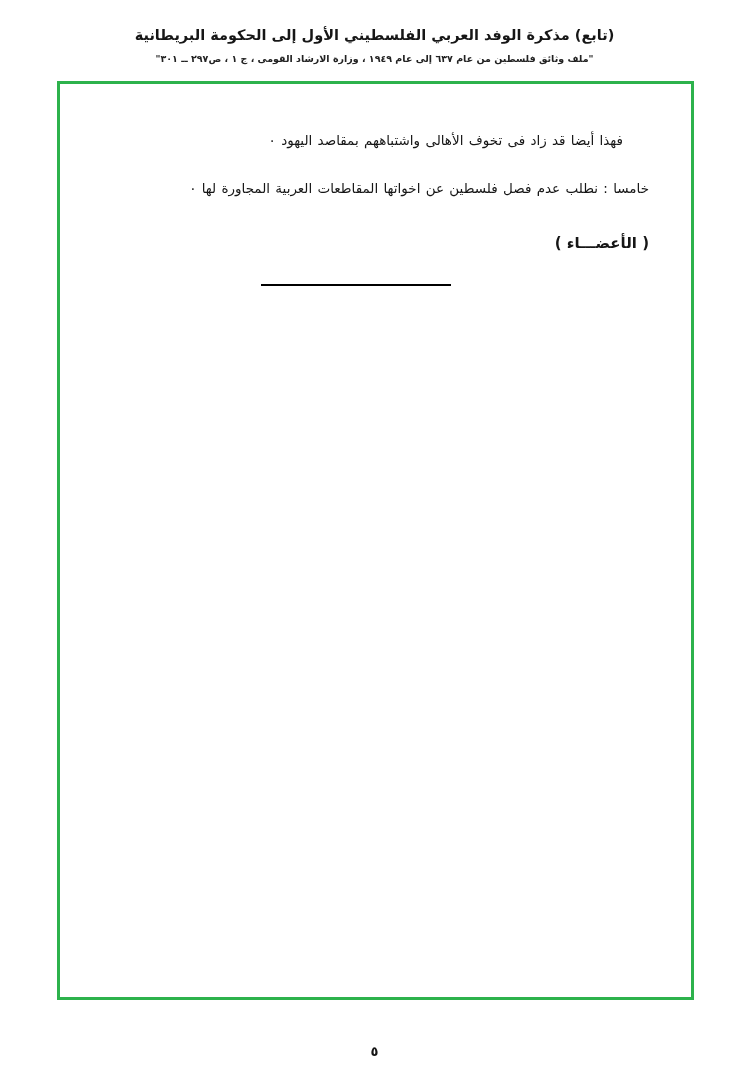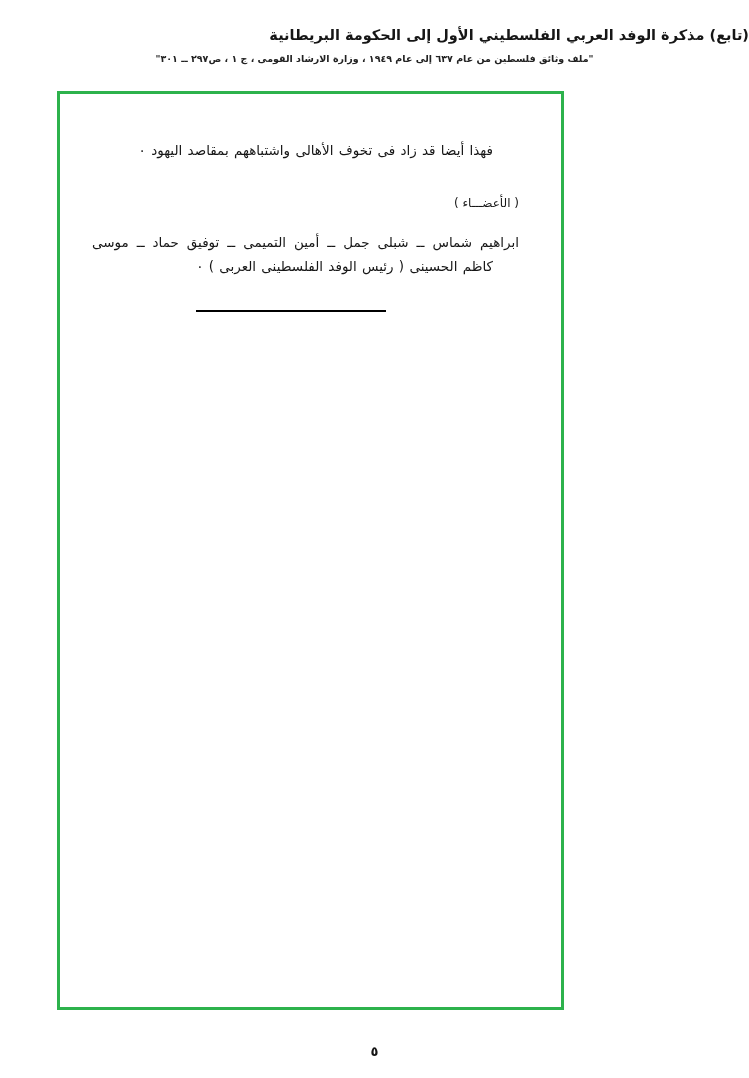--- a/index.html
+++ b/index.html
@@ -20,35 +20,34 @@
     top: 25px;
     left: 0;
     right: 0;
     text-align: center;
     direction: rtl;
   }
   .doc-title {
     font-size: 14.5px;
     font-weight: bold;
     line-height: 20px;
-    text-align: right;
   }
   .doc-source {
     font-size: 9.5px;
     font-weight: bold;
     margin-top: 8px;
     color: #222;
   }
 
   
   .frame {
     position: absolute;
     left: 57px;
-    top: 91px;
-    width: 507px;
+    top: 81px;
+    width: 637px;
     height: 919px;
     border: 3px solid #2db24c;
     padding: 44px 42px 0 32px;
     direction: rtl;
   }
 
   .para {
     font-size: 13.5px;
     line-height: 24px;
     text-align: justify;
@@ -56,22 +55,22 @@
     word-spacing: 1px;
   }
   
   .indent1 { padding-right: 26px; }
   
   .hang { padding-right: 26px; text-indent: -26px; }
 
   .gap-lg { margin-top: 24px; }
 
   .members-heading {
-    font-size: 12px;
-    font-weight: normal;
+    font-size: 15px;
+    font-weight: bold;
     margin: 34px 0 20px 0;
     letter-spacing: 0.5px;
   }
 
   .rule {
     width: 190px;
     height: 0;
     border-top: 2px solid #000;
     margin: 32px auto 0 auto;
     transform: translateX(-15px);
@@ -95,25 +94,25 @@
 <div class="page-header">
   <div class="doc-title">(تابع) مذكرة الوفد العربي الفلسطيني الأول إلى الحكومة البريطانية</div>
   <div class="doc-source">"ملف وثائق فلسطين من عام ٦٣٧ إلى عام ١٩٤٩ ، وزارة الارشاد القومى ، ج ١ ، ص٢٩٧ ــ ٣٠١"</div>
 </div>
 
 <div class="frame">
 
   <p class="para indent1">فهذا أيضا قد زاد فى تخوف الأهالى واشتباههم بمقاصد اليهود ٠</p>
 
 
+  <p class="para hang gap-lg">خامسا : نطلب عدم فصل فلسطين عن اخواتها المقاطعات العربية المجاورة لها ٠</p>
 
 
 
 
   <div class="members-heading">( الأعضـــاء )</div>
 
-  <p class="para hang">ابراهيم شماس ــ شبلى جمل ــ أمين التميمى ــ توفيق حماد ــ موسى كاظم الحسينى ( رئيس الوفد الفلسطينى العربى ) ٠</p>
 
   <div class="rule"></div>
 
 </div>
 
 <div class="page-number">٥</div>
 
 </body></html>

